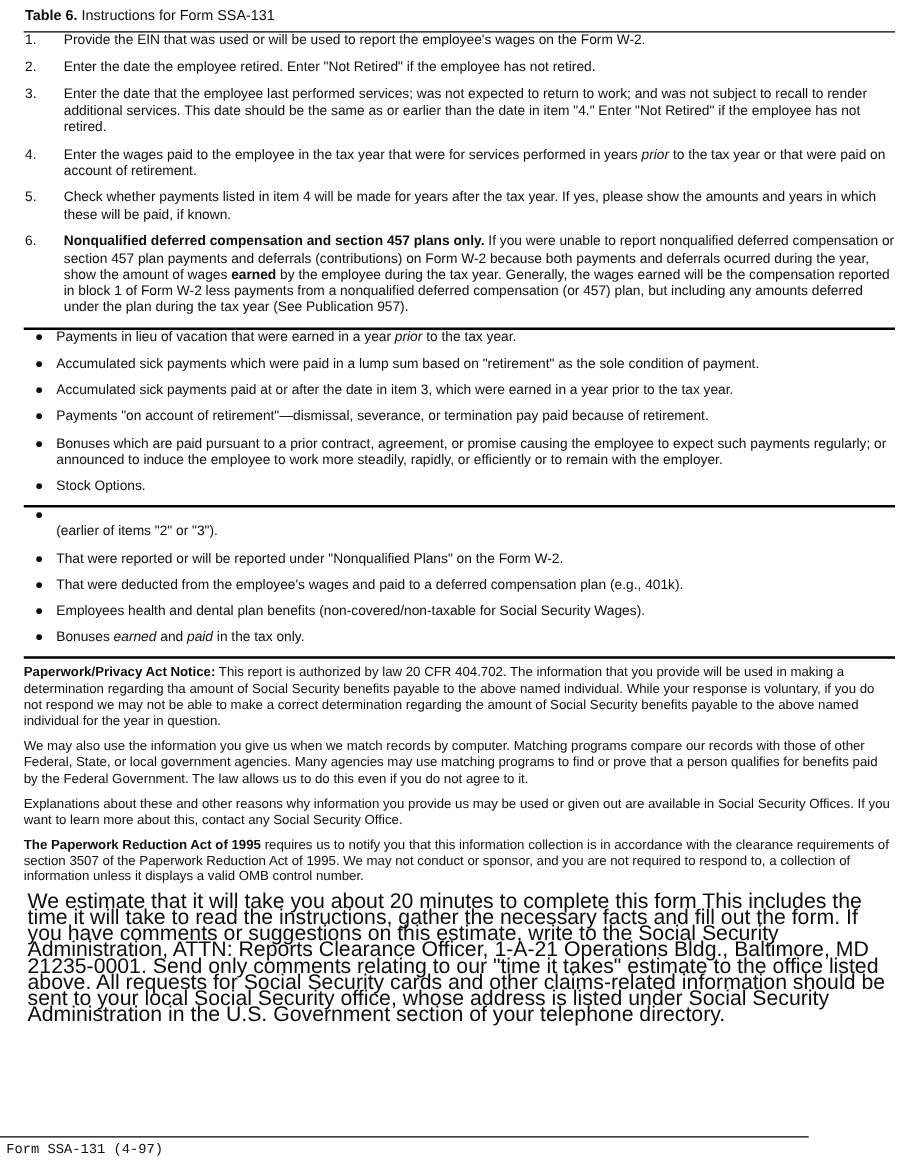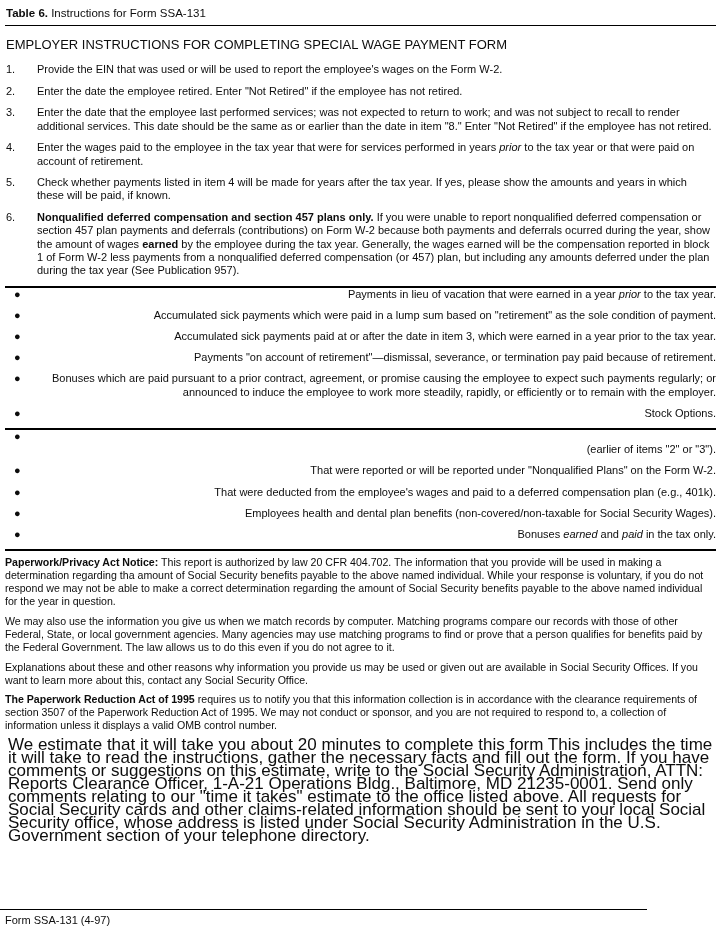--- a/index.html
+++ b/index.html
@@ -1,69 +1,68 @@
 <!DOCTYPE html>
 <html><head>
 <meta charset="utf-8">
 <style>
   html,body{margin:0;padding:0;}
   body{
     width:725px;height:939px;background:#ffffff;color:#0d0d0d;
     font-family:"Liberation Sans", sans-serif;position:relative;overflow:hidden;
     -webkit-font-smoothing:antialiased;
   }
-  .page{padding:4px 9px 0 5px;}
+  .page{padding:4px 9px 0 19px;}
   .b{font-weight:bold;}
   .i{font-style:italic;}
   .caption{font-size:11.5px;line-height:14px;padding:2px 0 4px 1px;}
   .rule-thin{border:none;border-top:1.5px solid #000;margin:1px 0 0 0;}
   .rule-thick{border:none;border-top:2.5px solid #000;margin:0;}
   .doc-title{font-size:13px;line-height:15px;font-weight:normal;margin:11px 0 11px 1px;}
   .num-list{margin:0 0 4px 0;}
   .num-item{display:flex;font-size:11px;line-height:13.2px;margin:0 0 8.5px 0;}
   .num{flex:none;width:17px;padding-left:1px;}
   .num-text{flex:1;margin-left:14px;}
   .section{margin:0;}
   .sub-heading{font-size:11px;line-height:13px;font-weight:bold;margin:6px 0 8px 19px;}
   .bullet-item{display:flex;font-size:11px;line-height:13.2px;margin:0 0 8px 0;padding-left:9px;}
   .dot{flex:none;width:17px;font-size:11px;line-height:13px;}
-  .bullet-text{flex:1;text-align:right;}
+  .bullet-text{flex:1;}
   .notices{margin-top:5px;}
   .notice-p{font-size:10.6px;line-height:12.9px;margin:0 0 7px 0;}
   .time-heading{font-size:11px;line-height:13px;font-weight:normal;margin:1px 0 7px 0;}
   .time-p{font-size:17px;line-height:12.9px;margin:3px;}
-  .footer-wrap{position:absolute;left:0;top:908px;width:647px;}
+  .footer-wrap{position:absolute;left:0;top:908px;width:647px;font-family:Liberation Mono, monospace;}
   .footer-text{font-size:11px;line-height:13px;padding:4px 0 0 5px;}
 </style>
 </head>
 <body>
 
 <div class="page">
 
   <div class="caption"><span class="b">Table 6.</span><span> Instructions for Form SSA-131</span></div>
 
   <hr class="rule-thin">
 
-  <h1 class="doc-title">EMPLOYER INSTRUCTIONS FOR COMPLETING SPECIAL WAGE PAYMENT FORM</h1>
 
   <div class="num-list">
 
       <div class="num-item">
         <span class="num">1.</span>
         <span class="num-text"><span>Provide the EIN that was used or will be used to report the employee's wages on the Form W-2.</span></span>
       </div>
 
       <div class="num-item">
         <span class="num">2.</span>
         <span class="num-text"><span>Enter the date the employee retired. Enter "Not Retired" if the employee has not retired.</span></span>
       </div>
 
       <div class="num-item">
         <span class="num">3.</span>
-        <span class="num-text"><span>Enter the date that the employee last performed services; was not expected to return to work; and was not subject to recall to render additional services. This date should be the same as or earlier than the date in item "8." Enter "Not Retired" if the employee has not retired.</span></span>
+        <span class="num-text"><span>Enter the date that the employee last performed services; was not expected to return to work; and was not subject to recall to render additional services. This date should be the same as or earlier than the date in item "4." Enter "Not Retired" if the employee has not retired.</span></span>
       </div>
 
       <div class="num-item">
         <span class="num">4.</span>
         <span class="num-text"><span>Enter the wages paid to the employee in the tax year that were for services performed in years </span><span class="i">prior</span><span> to the tax year or that were paid on account of retirement.</span></span>
       </div>
 
       <div class="num-item">
         <span class="num">5.</span>
         <span class="num-text"><span>Check whether payments listed in item 4 will be made for years after the tax year. If yes, please show the amounts and years in which these will be paid, if known.</span></span>

